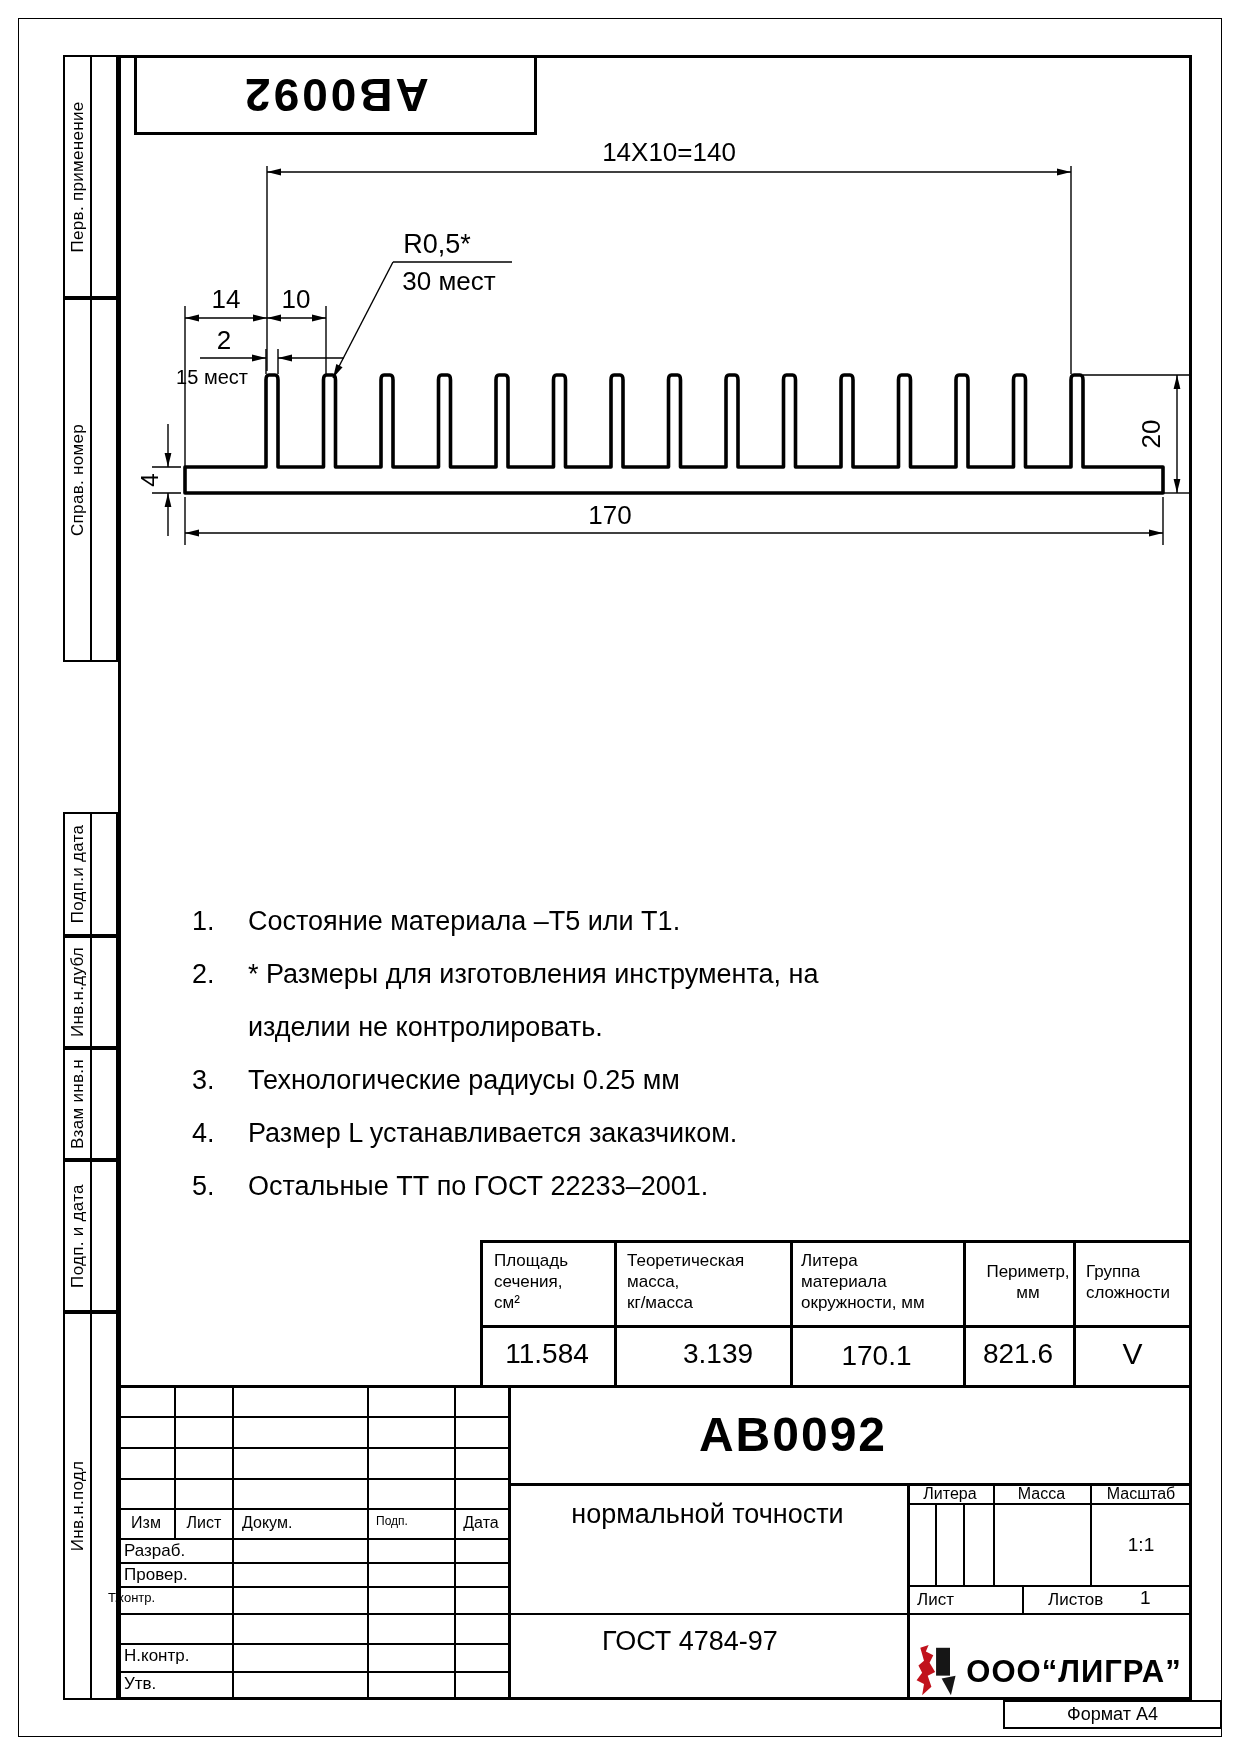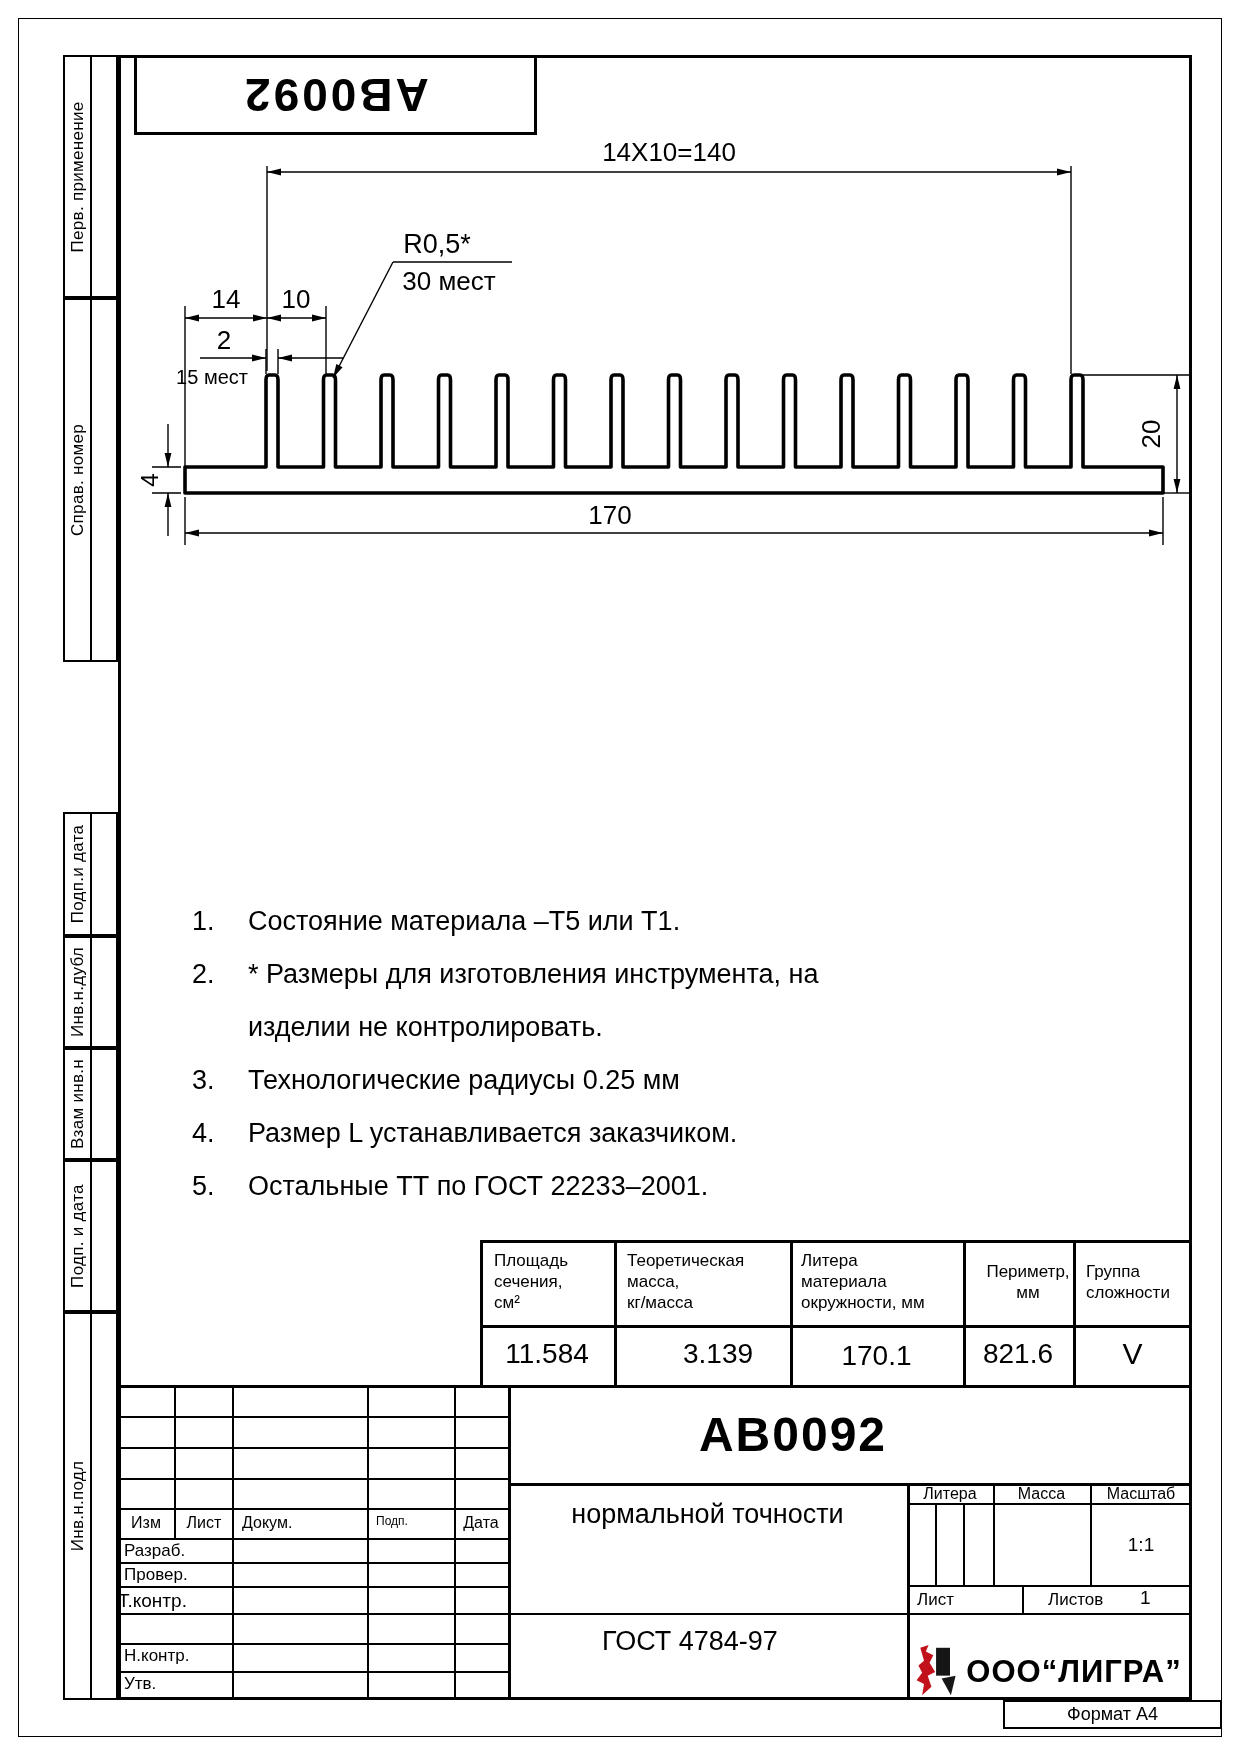--- a/index.html
+++ b/index.html
@@ -199,21 +199,21 @@
   <i class="ln" style="left:1022px;top:1585px;width:2.2px;height:28px"></i>
 
   <span class="t" style="left:118px;top:1514px;width:56px;text-align:center;font-size:16px">Изм</span>
   <span class="t" style="left:176px;top:1514px;width:56px;text-align:center;font-size:16px">Лист</span>
   <span class="t" style="left:242px;top:1514px;font-size:16px">Докум.</span>
   <span class="t" style="left:376px;top:1514px;font-size:12px">Подп.</span>
   <span class="t" style="left:454px;top:1514px;width:54px;text-align:center;font-size:16px">Дата</span>
 
   <span class="t" style="left:124px;top:1541px;font-size:17px">Разраб.</span>
   <span class="t" style="left:124px;top:1565px;font-size:17px">Провер.</span>
-  <span class="t" style="left:118px;top:1590px;font-size:19px">Т.контр.</span>
+  <span class="t" style="left:108px;top:1590px;font-size:13px">Т.контр.</span>
   <span class="t" style="left:124px;top:1646px;font-size:17px">Н.контр.</span>
   <span class="t" style="left:124px;top:1674px;font-size:17px">Утв.</span>
 
   <div class="t" style="left:508px;top:1400px;width:570px;text-align:center;font-size:48px;font-weight:bold;letter-spacing:2px;line-height:70px">АВ0092</div>
 
   <div class="abs" style="left:508px;top:1497px;width:399px;text-align:center;font-size:27px;line-height:34px">
     <div>нормальной точности</div>
   </div>
 
   <div class="abs" style="left:508px;top:1623px;width:364px;text-align:center;font-size:27px;line-height:37px">

